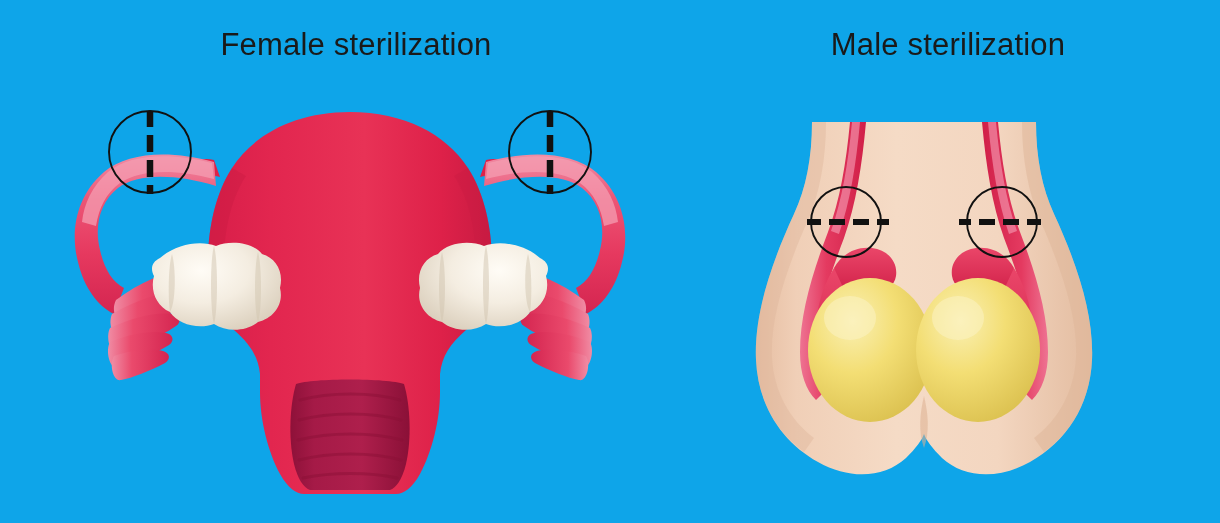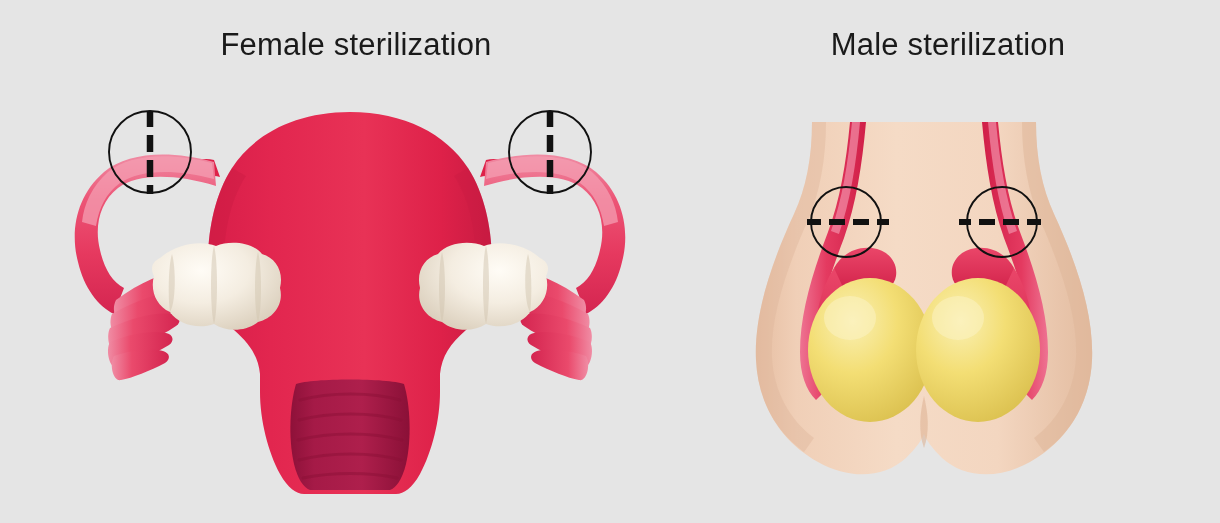--- a/index.html
+++ b/index.html
@@ -10,21 +10,21 @@
   body {
     width: 1220px;
     height: 523px;
     font-family: "Liberation Sans", sans-serif;
     overflow: hidden;
   }
   #figure {
     position: relative;
     width: 1220px;
     height: 523px;
-    background: #e5e5e5;
+    background: #0ea5e9;
   }
   .panel {
     position: absolute;
     top: 0;
     height: 523px;
   }
   #panel-female { left: 0; width: 700px; }
   #panel-male   { left: 664px; width: 520px; }
 
   .panel-title {

